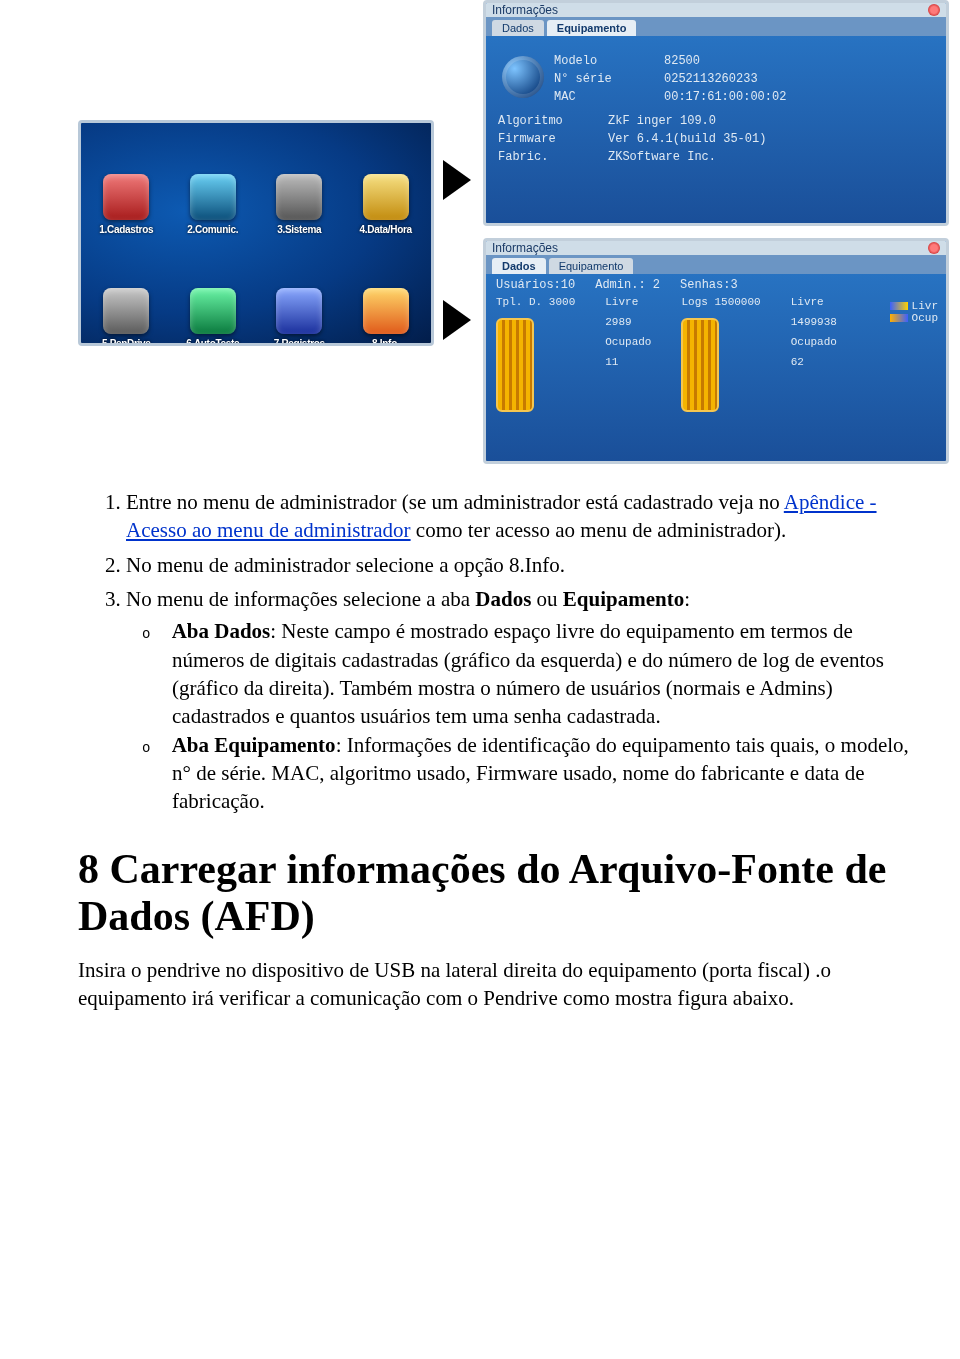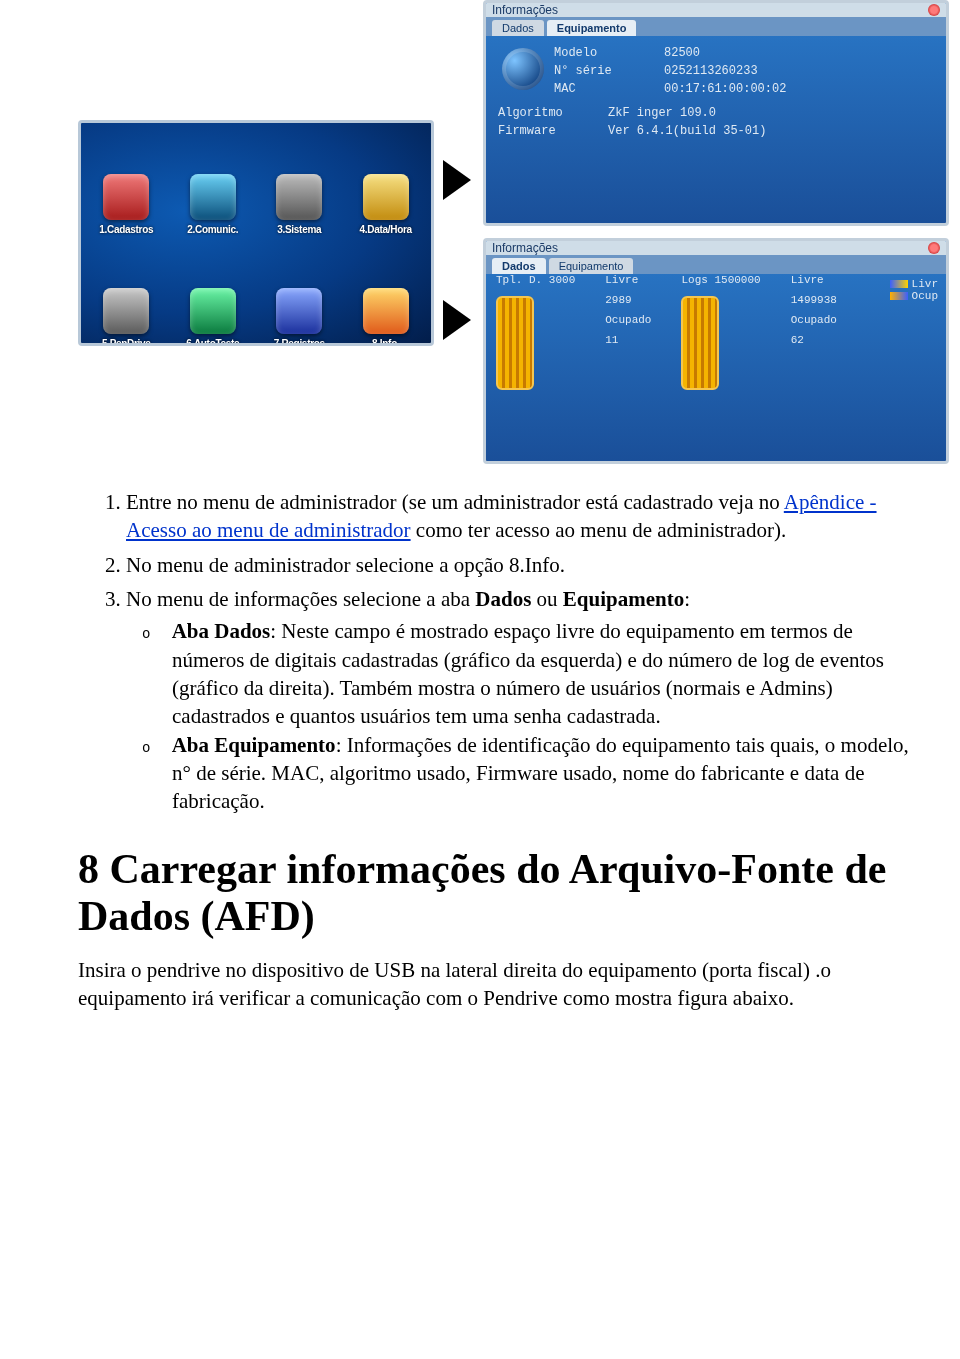--- a/index.html
+++ b/index.html
@@ -112,21 +112,21 @@
   }
   .tab {
     background: #cfd9e3;
     color: #123a6c;
     font: 11px Arial, sans-serif;
     padding: 2px 10px;
     border-radius: 3px 3px 0 0;
   }
   .tab.sel { background: #e6eef5; font-weight: bold; }
   .info-body {
-    padding: 8px 12px 10px 12px;
+    padding: 16px 12px 10px 12px;
     font-size: 12px;
     line-height: 1.5;
   }
   .globe {
     float: left;
     width: 42px; height: 42px;
     margin: 4px 10px 14px 4px;
     border-radius: 50%;
     background: radial-gradient(circle at 30% 30%, #7ec4ff 0%, #0a3a7a 80%);
     box-shadow: 0 0 0 4px rgba(255,255,255,0.15) inset;
@@ -273,31 +273,40 @@
           </div>
         <div style="clear:both"></div>
         <div class="inforow">
             <span class="lab">Algoritmo</span>
             <span>ZkF inger 109.0</span>
           </div>
         <div class="inforow">
             <span class="lab">Firmware</span>
             <span>Ver 6.4.1(build 35-01)</span>
           </div>
+        <div class="inforow">
+            <span class="lab">Fabric.</span>
+            <span>ZKSoftware Inc.</span>
+          </div>
       </div>
     </div>
 
     <div class="info-window info2">
       <div class="titlebar">
         <span>Informações</span>
         <span class="close"></span>
       </div>
       <div class="tabs">
         <div class="tab sel">Dados</div>
         <div class="tab">Equipamento</div>
+      </div>
+      <div class="stats">
+        <span>Usuários:10</span>
+        <span>Admin.: 2</span>
+        <span>Senhas:3</span>
       </div>
       <div class="barrels">
         <div class="barrel-col">
           <div><span>Tpl. D.</span> <span>3000</span></div>
           <div class="barrel"></div>
         </div>
         <div class="barrel-col">
           <div>Livre</div>
           <div>2989</div>
           <div>Ocupado</div>

